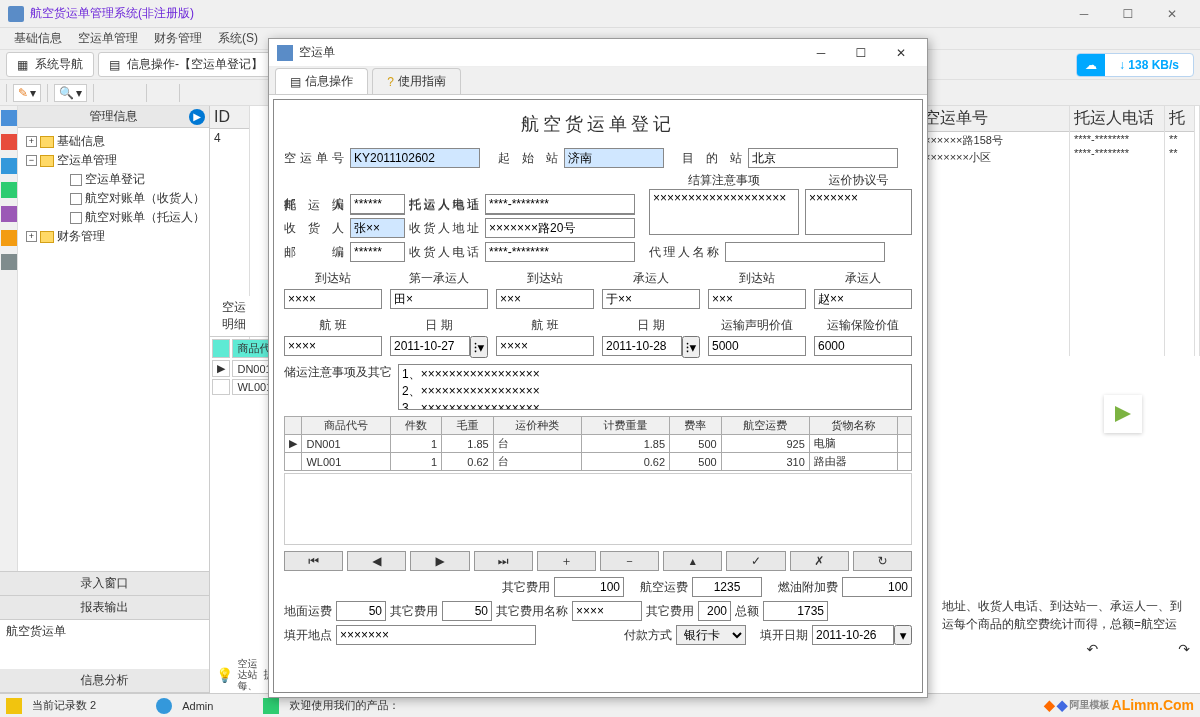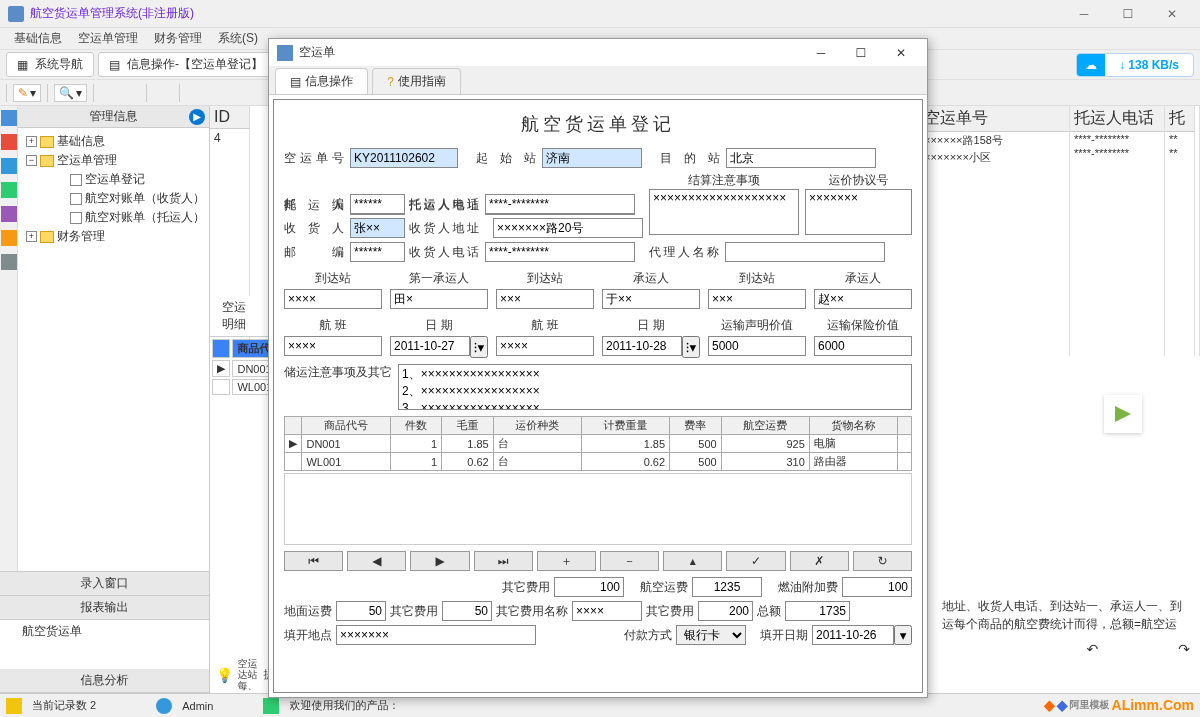--- a/index.html
+++ b/index.html
@@ -30,30 +30,30 @@
 .panel-header .ph-icon { position: absolute; right: 4px; width: 16px; height: 16px; border-radius: 50%; background: #0078d4; display: flex; align-items: center; justify-content: center; color: #fff; font-size: 10px; }
 .tree { flex: 1; overflow: auto; padding: 4px; }
 .tree-node { display: flex; align-items: center; gap: 3px; padding: 1px 0; cursor: pointer; white-space: nowrap; }
 .tree-node.l1 { padding-left: 4px; }
 .tree-node.l3 { padding-left: 48px; }
 .tree-node .exp { width: 11px; height: 11px; border: 1px solid #888; display: flex; align-items: center; justify-content: center; font-size: 9px; line-height: 1; }
 .tree-node .folder { width: 14px; height: 12px; background: #ffd966; border: 1px solid #d4a017; }
 .tree-node .doc { width: 12px; height: 12px; background: #fff; border: 1px solid #888; position: relative; }
 .left-bottom { border-top: 1px solid #ccc; }
 .lb-section { background: #e8e8e8; text-align: center; padding: 3px 9px; border-bottom: 1px solid #ccc; }
-.lb-item { padding: 3px 6px; margin-left: 16px; }
+.lb-item { padding: 3px 6px; }
 .right-panel { flex: 1; position: relative; background: #fff; }
 .bg-grid { display: flex; }
 .bg-col { border-right: 1px solid #ddd; height: 250px; }
 .bg-col-hdr { background: #f0f0f0; border-bottom: 1px solid #ccc; padding: 2px 4px; font-size: 16px; }
 .detail-tabs { display: flex; border-bottom: 1px solid #ccc; background: #f0f0f0; }
 .detail-tab { padding: 3px 12px; border-right: 1px solid #ccc; cursor: pointer; background: #fff; }
 .detail-grid { }
 .detail-grid th, .detail-grid td { border: 1px solid #ccc; padding: 1px 4px; font-size: 11px; text-align: left; }
-.detail-grid th { background: #3b82f6; font-weight: bold; }
+.detail-grid th { background: #5eead4; font-weight: normal; }
 .statusbar { position: absolute; bottom: 0; left: 0; right: 0; height: 24px; background: #f0f0f0; border-top: 1px solid #ccc; display: flex; align-items: center; padding: 0 6px; gap: 10px; font-size: 11px; }
 .statusbar .s-icon { width: 16px; height: 16px; }
 .watermark { position: absolute; right: 6px; bottom: 4px; font-size: 14px; color: #ff8c00; font-weight: bold; display: flex; align-items: center; gap: 2px; }
 
 .dialog { position: absolute; left: 268px; top: 38px; width: 660px; height: 660px; background: #fff; border: 1px solid #999; box-shadow: 2px 2px 10px rgba(0,0,0,0.3); display: flex; flex-direction: column; }
 .dlg-title { height: 28px; background: #fff; display: flex; align-items: center; padding: 0 8px; border-bottom: 1px solid #eee; }
 .dlg-title .dt-icon { width: 16px; height: 16px; background: #5a8cc7; margin-right: 6px; }
 .dlg-title .dt-txt { flex: 1; }
 .dlg-title .dt-btns { display: flex; gap: 4px; }
 .dlg-title .dt-btn { width: 36px; height: 22px; display: flex; align-items: center; justify-content: center; cursor: pointer; }
@@ -319,21 +319,21 @@
     <div class="dlg-tab inactive">
         <span style="color:#d4a017">?</span>
         <span>使用指南</span>
       </div>
   </div>
   <div class="dlg-body">
     <div class="form-title">航空货运单登记</div>
 
     <div class="form-row">
       <span class="form-label w60">空运单号</span>
-      <input class="inp hl" style="width: 108px;" value="KY2011102602">
+      <input class="inp hl" style="width: 130px;" value="KY2011102602">
       <span style="width:10px"></span>
       <span class="form-label w60">起 始 站</span>
       <input class="inp hl" style="width: 100px;" value="济南">
       <span style="width:10px"></span>
       <span class="form-label w60">目 的 站</span>
       <input class="inp" style="width: 150px;" value="北京">
     </div>
 
     <div class="form-row">
       <span class="form-label w60">托 运 人</span>
@@ -355,21 +355,21 @@
     <div class="form-row" style="margin-top:-48px;width:360px">
       <span class="form-label w60">邮    编</span>
       <input class="inp" style="width: 55px;" value="******">
       <span class="form-label w70">托运人电话</span>
       <input class="inp" style="width: 150px;" value="****-********">
     </div>
     <div class="form-row" style="width:360px">
       <span class="form-label w60">收 货 人</span>
       <input class="inp hl" style="width: 55px;" value="张××">
       <span class="form-label w70">收货人地址</span>
-      <input class="inp" style="width: 150px; margin-left: 8px;" value="×××××××路20号">
+      <input class="inp" style="width: 150px;" value="×××××××路20号">
     </div>
     <div class="form-row">
       <span class="form-label w60">邮    编</span>
       <input class="inp" style="width: 55px;" value="******">
       <span class="form-label w70">收货人电话</span>
       <input class="inp" style="width: 150px;" value="****-********">
       <span style="width:6px"></span>
       <span class="form-label w70">代理人名称</span>
       <input class="inp" style="width: 160px;" value="">
     </div>
@@ -479,21 +479,21 @@
       <input class="inp" style="width: 70px; text-align: right;" value="100">
     </div>
     <div class="form-row">
       <span>地面运费</span>
       <input class="inp" style="width: 50px; text-align: right;" value="50">
       <span>其它费用</span>
       <input class="inp" style="width: 50px; text-align: right;" value="50">
       <span>其它费用名称</span>
       <input class="inp" style="width: 70px;" value="××××">
       <span>其它费用</span>
-      <input class="inp" style="width: 55px; text-align: right;" value="200">
+      <input class="inp" style="width: 33px; text-align: right;" value="200">
       <span>总额</span>
       <input class="inp" style="width: 65px; text-align: right;" value="1735">
     </div>
     <div class="form-row">
       <span>填开地点</span>
       <input class="inp" style="width: 200px;" value="×××××××">
       <span style="flex:1"></span>
       <span>付款方式</span>
       <select class="inp" style="width:70px"><option>银行卡</option></select>
       <span style="width:6px"></span>

